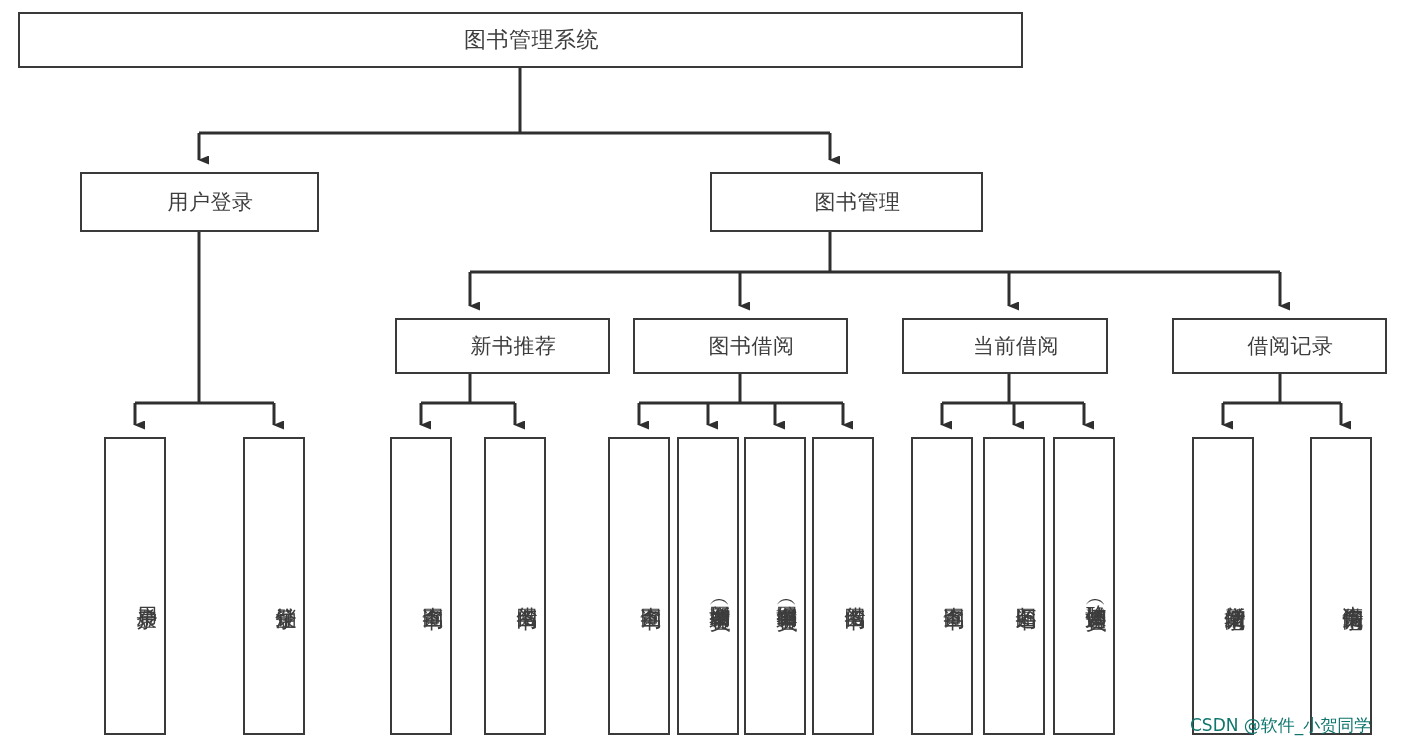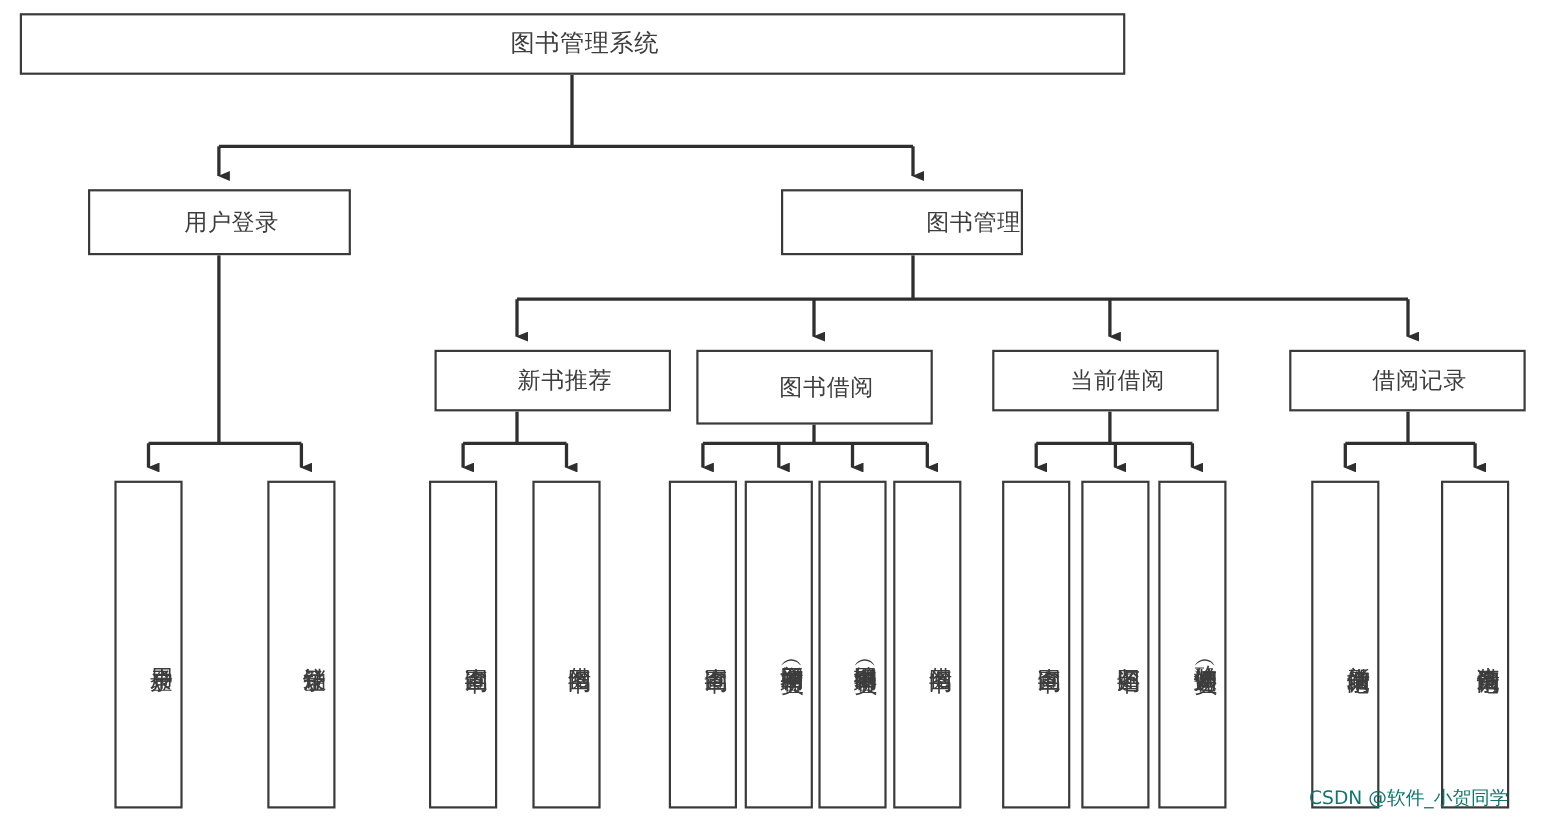--- a/index.html
+++ b/index.html
@@ -136,28 +136,28 @@
     </g>
   </svg>
 
   <div class="node root horizontal" style="left: 18px; top: 12px; width: 1005px; height: 56px;">
     <span class="node-label">图书管理系统</span>
   </div>
 
   <div class="node horizontal" style="left: 80px; top: 172px; width: 239px; height: 60px;">
     <span class="node-label">用户登录</span>
   </div>
-  <div class="node horizontal" style="left: 710px; top: 172px; width: 220px; height: 60px; justify-content: flex-end;">
+  <div class="node horizontal" style="left: 710px; top: 172px; width: 273px; height: 60px;">
     <span class="node-label">图书管理</span>
   </div>
 
   <div class="node horizontal" style="left: 363px; top: 318px; width: 215px; height: 56px; margin-left: 32px;">
     <span class="node-label">新书推荐</span>
   </div>
-  <div class="node horizontal" style="left: 633px; top: 318px; width: 215px; height: 68px;">
+  <div class="node horizontal" style="left: 633px; top: 318px; width: 215px; height: 56px;">
     <span class="node-label">图书借阅</span>
   </div>
   <div class="node horizontal" style="left: 902px; top: 318px; width: 206px; height: 56px; justify-content: center;">
     <span class="node-label">当前借阅</span>
   </div>
   <div class="node horizontal" style="left: 1172px; top: 318px; width: 215px; height: 56px; justify-content: center;">
     <span class="node-label">借阅记录</span>
   </div>
 
   <div class="node vertical mid" style="left: 104px; top: 437px; width: 62px; height: 298px;">

